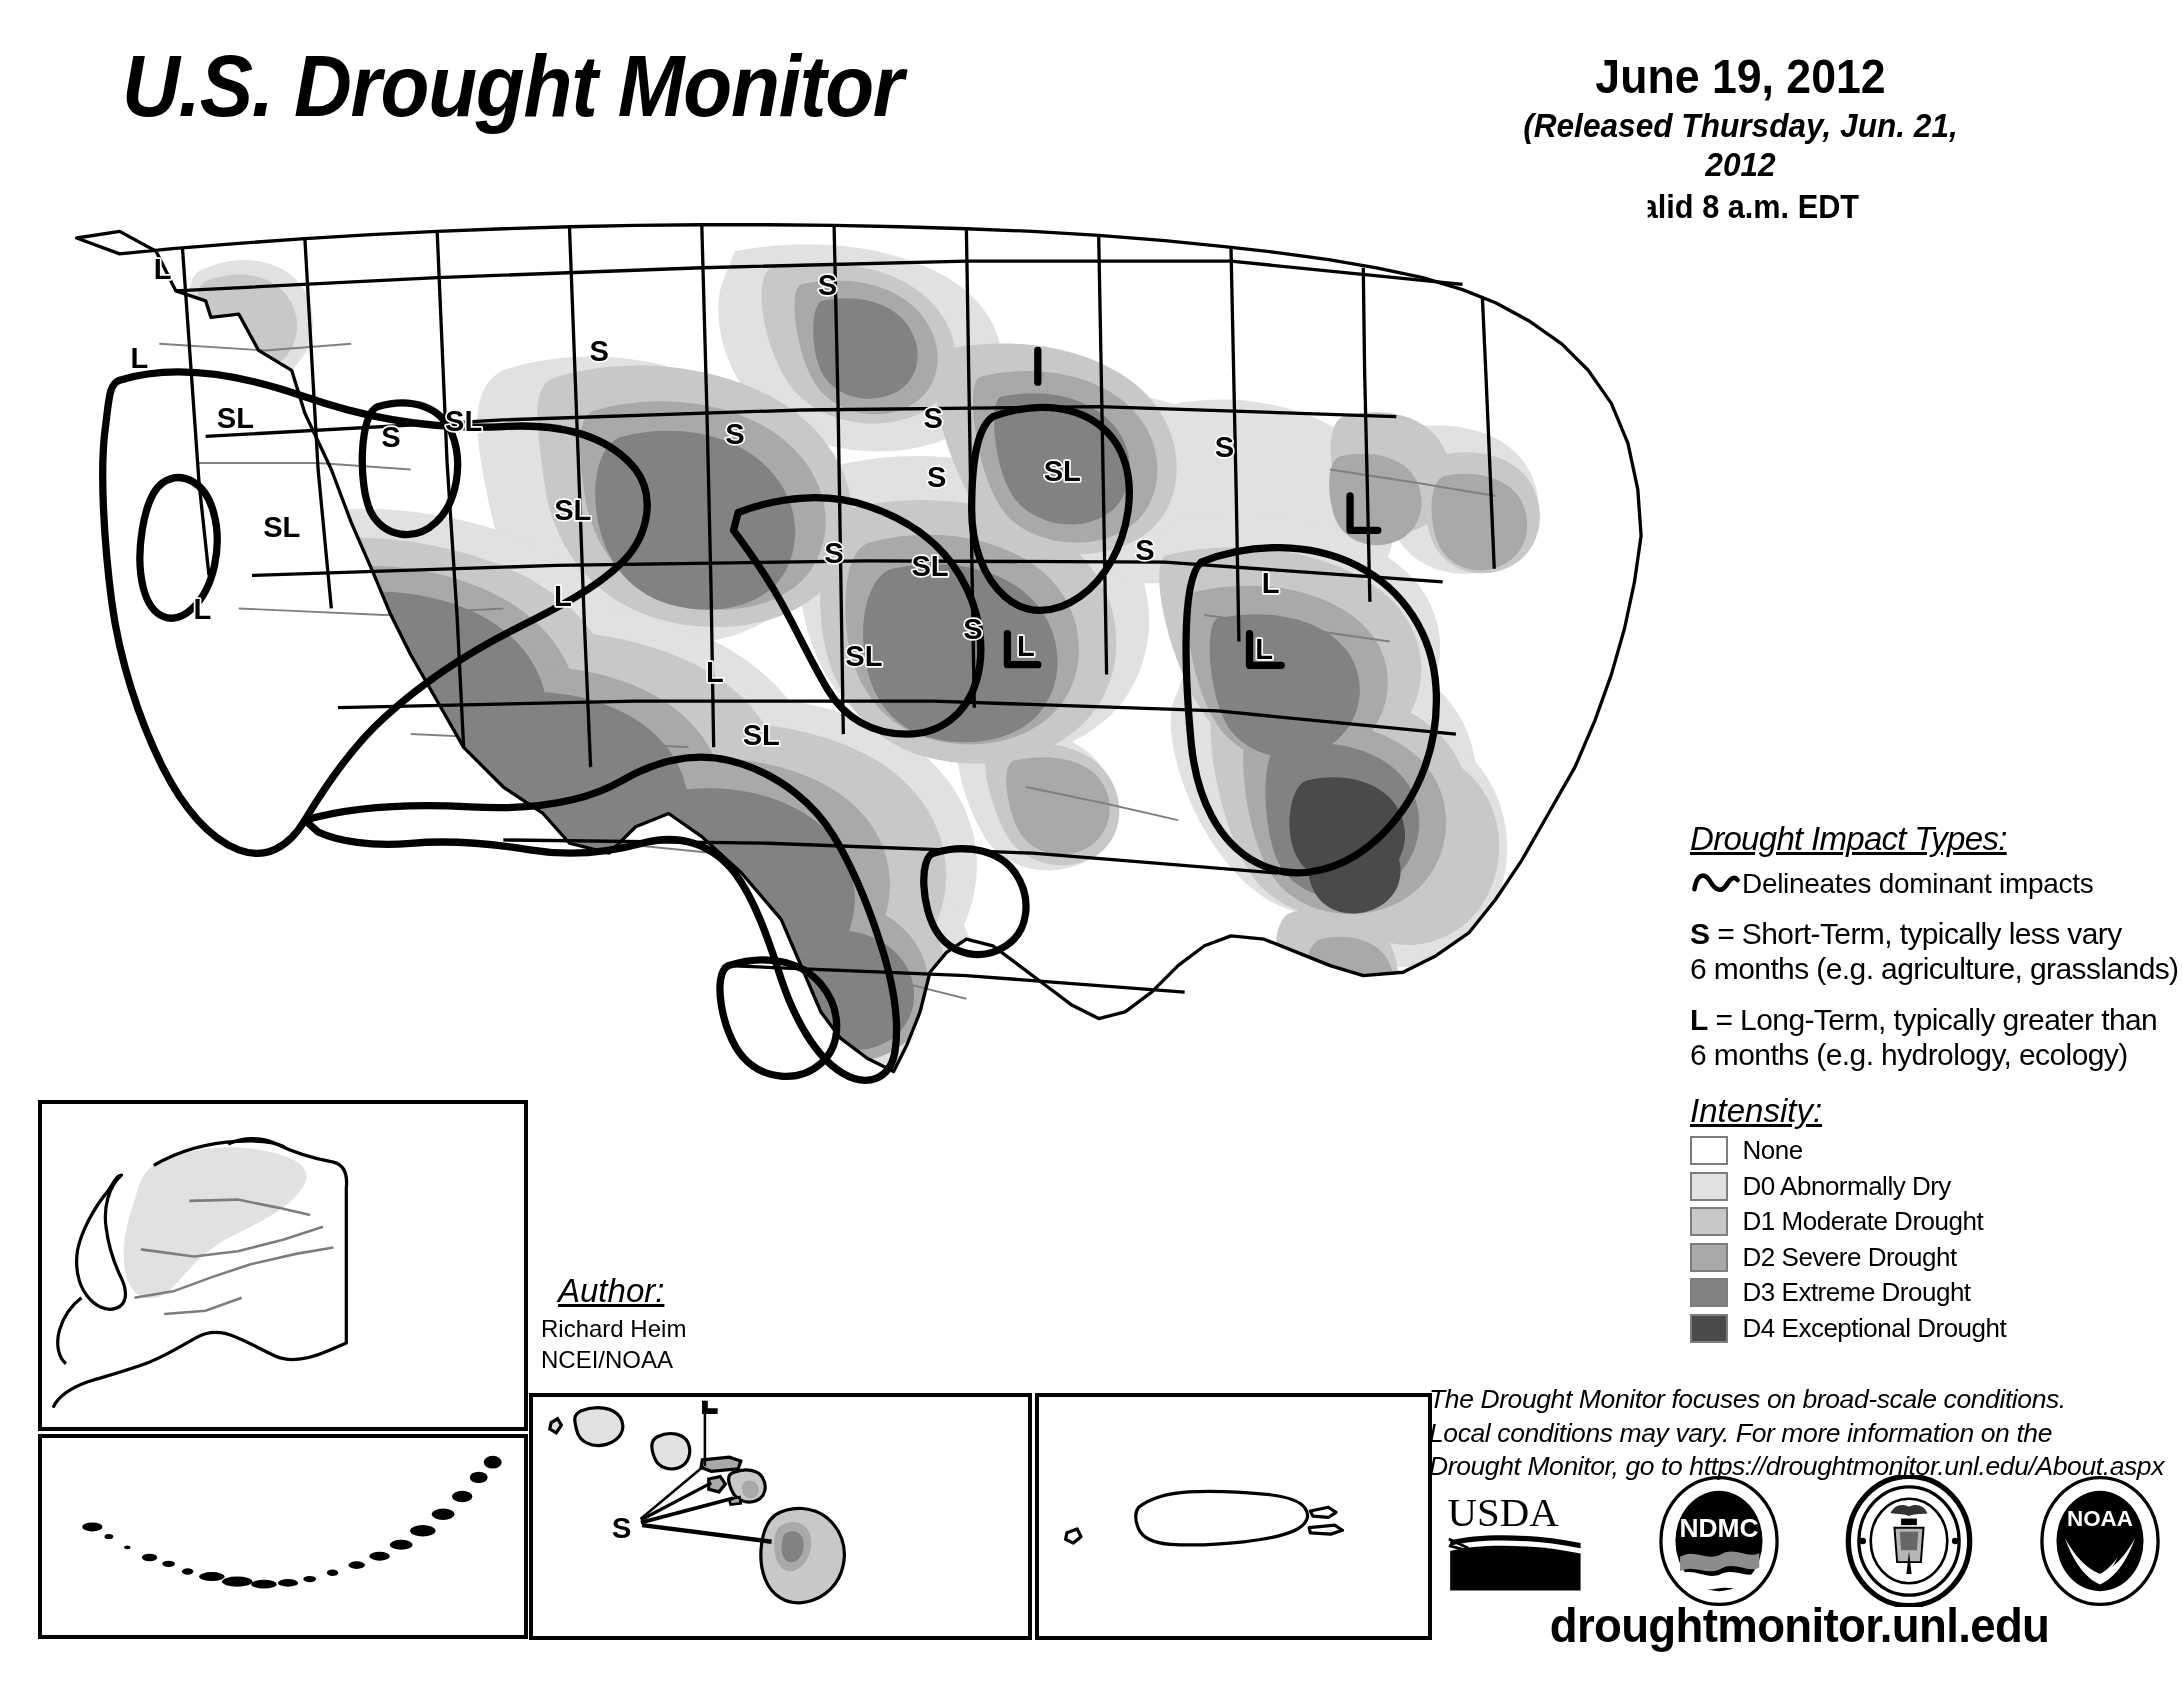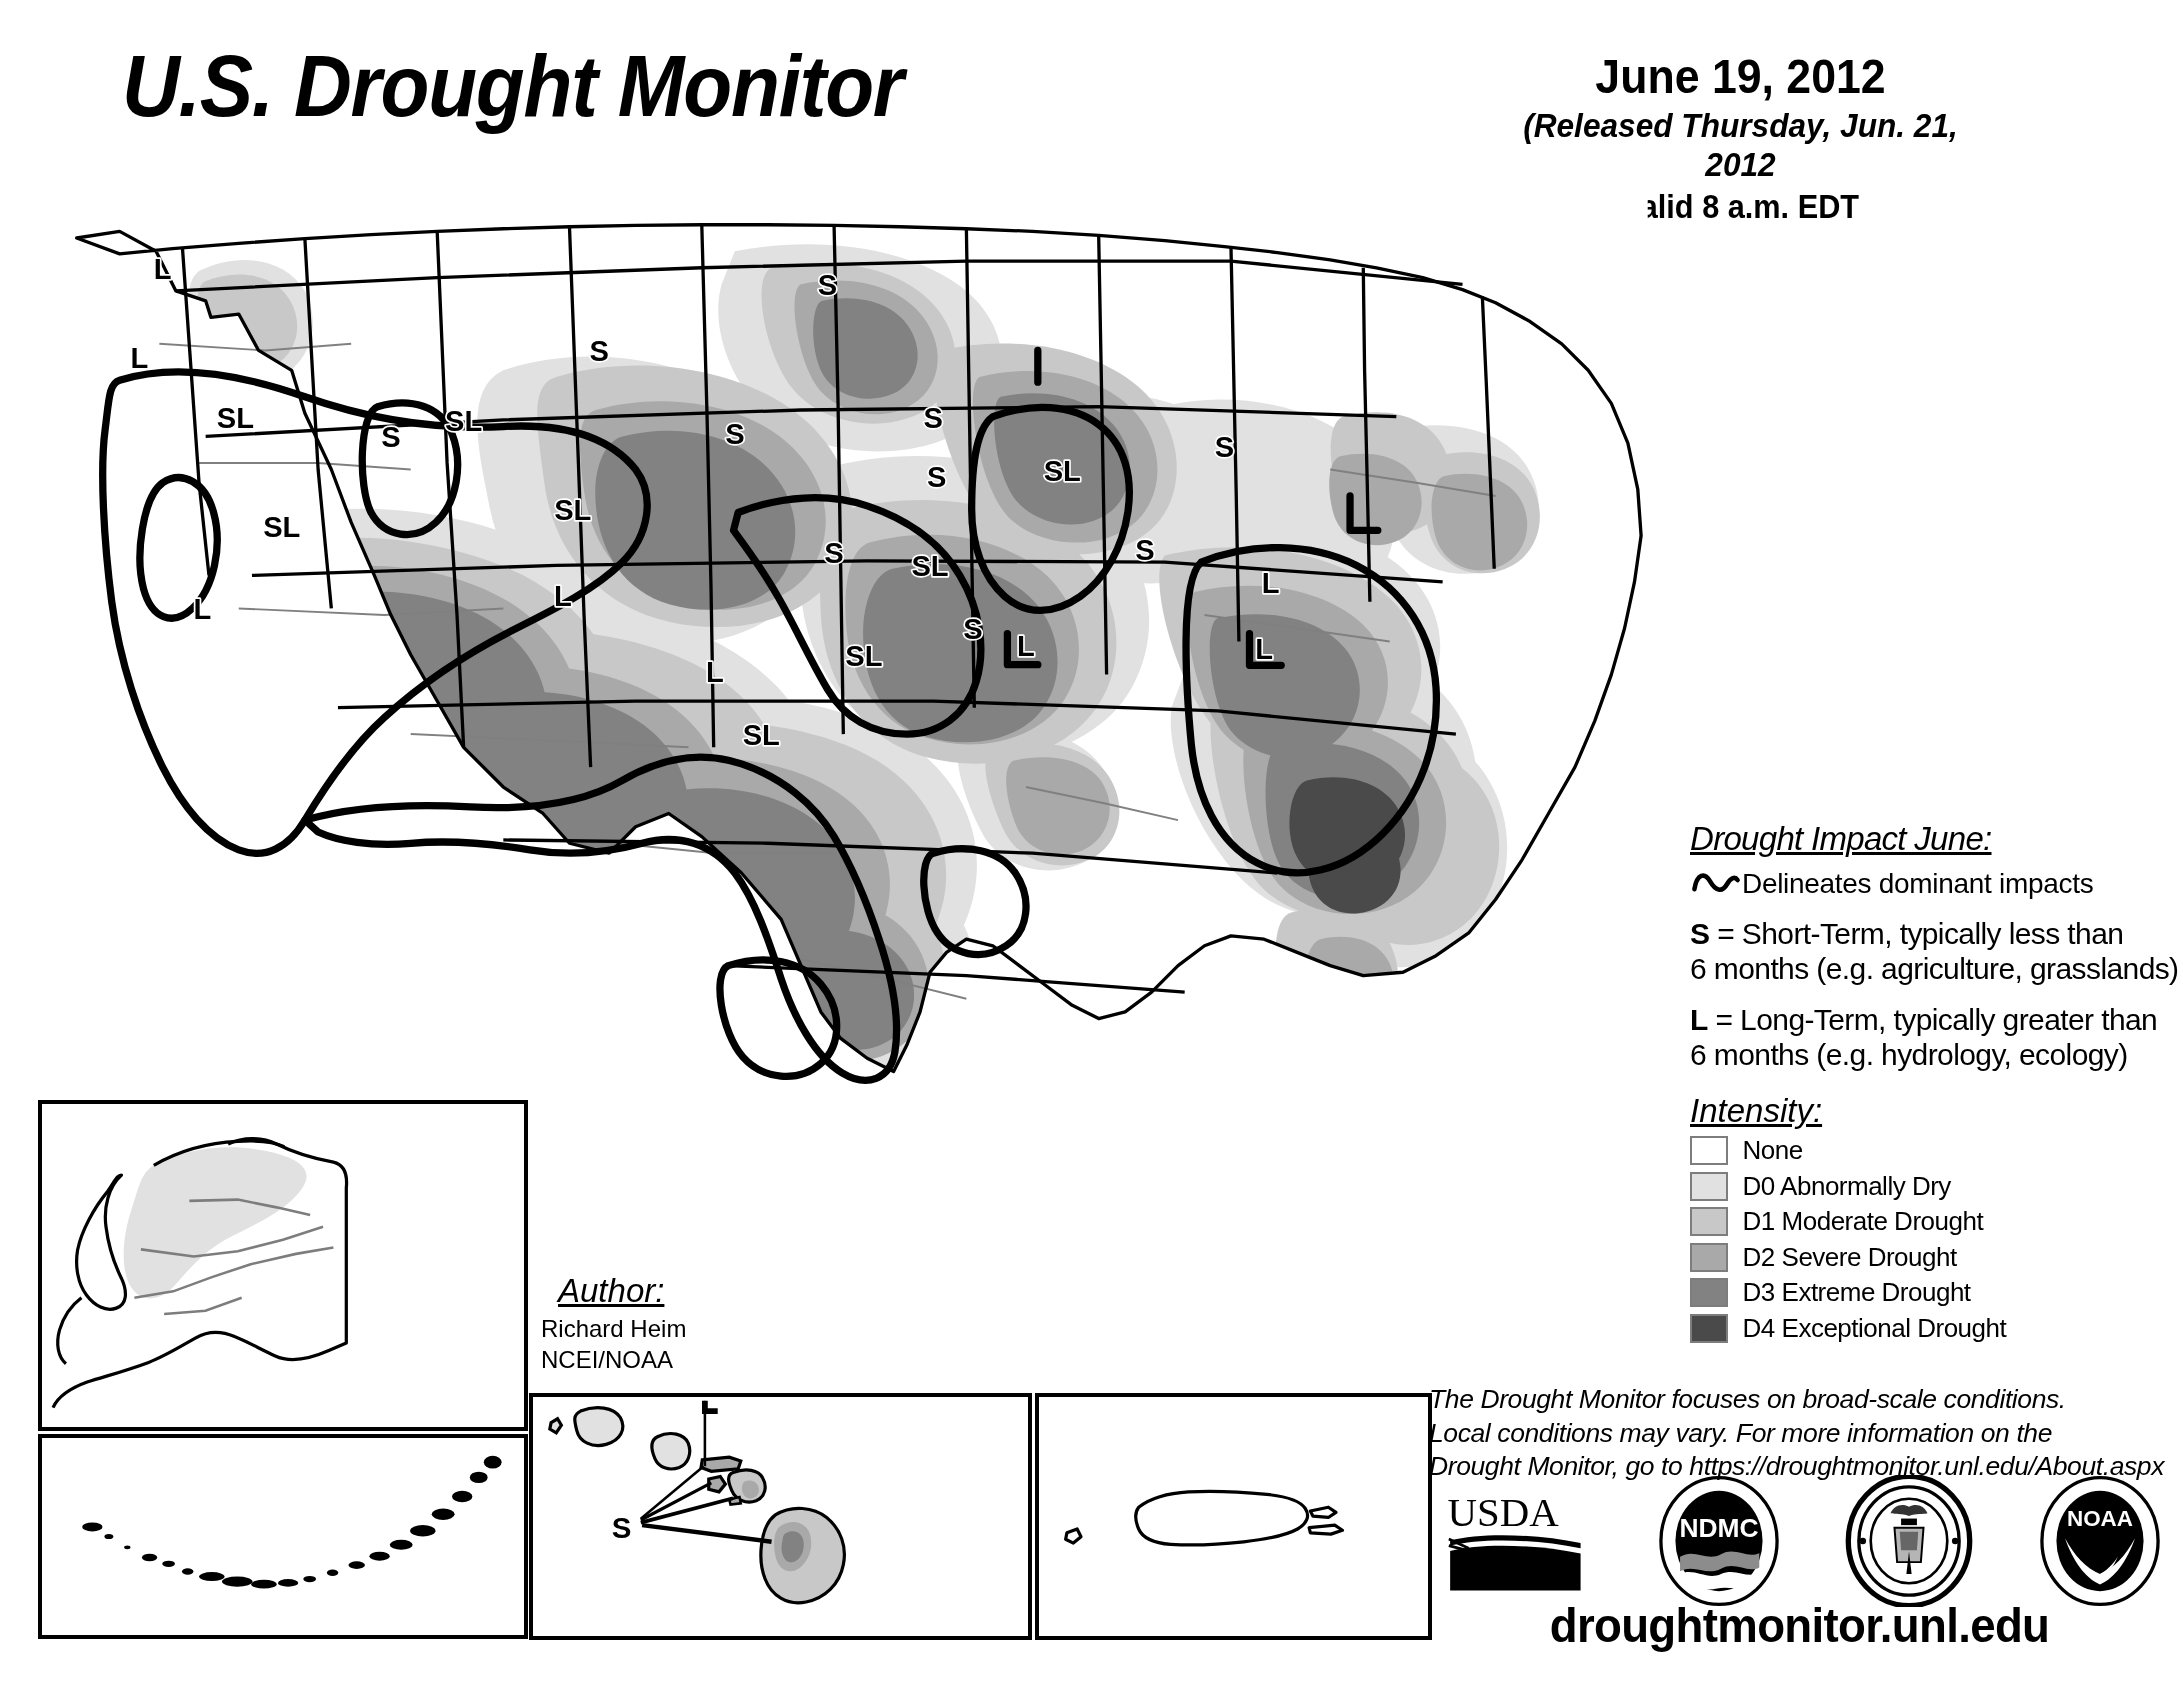--- a/index.html
+++ b/index.html
@@ -481,31 +481,31 @@
 </svg>
 </div>
 
 <div id="author">
   <div class="ahead">Author:</div>
   <div class="aline">Richard Heim</div>
   <div class="aline">NCEI/NOAA</div>
 </div>
 
 <div id="legend">
-  <div class="lg-head">Drought Impact June:</div>
+  <div class="lg-head">Drought Impact Types:</div>
 
   <div id="impact-row">
     <svg id="squiggle" viewBox="0 0 78 52">
       <path d="M6,34 C10,10 22,8 30,22 C38,36 48,40 56,26 C62,16 68,14 72,20" fill="none" stroke="#000" stroke-width="7" stroke-linecap="round"></path>
     </svg>
     <span class="txt">Delineates dominant impacts</span>
   </div>
 
   <div class="defn">
-    <span><b>S</b><span> = Short-Term, typically less than</span></span><br>
+    <span><b>S</b><span> = Short-Term, typically less vary</span></span><br>
     <span>6 months (e.g. agriculture, grasslands)</span>
   </div>
 
   <div class="defn">
     <span><b>L</b><span> = Long-Term, typically greater than</span></span><br>
     <span>6 months (e.g. hydrology, ecology)</span>
   </div>
 
   <div id="intensity-head">Intensity:</div>
   <div id="swatches">

